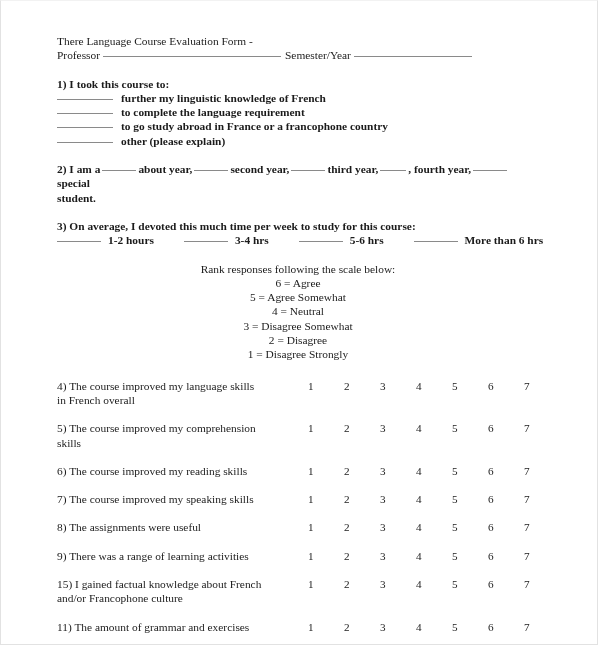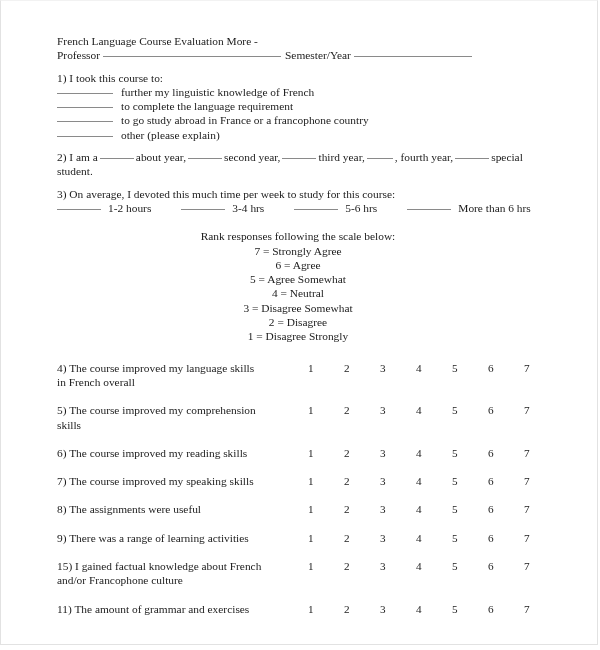--- a/index.html
+++ b/index.html
@@ -47,21 +47,21 @@
   .b-opt { width: 56px; }
   .b-prof { width: 178px; }
   .b-course { width: 146px; }
   .b-sem  { width: 118px; }
 
   .hdr-line1 { display: flex; align-items: baseline; }
   .hdr-line2 { display: flex; align-items: flex-end; }
   .hdr-l-a { width: 228px; flex: none; }
   .hdr-l-b { flex: none; }
 
-  .sec { margin-top: 8px; }
+  .sec { margin-top: 14px; font-weight: bold; }
   .q-line { white-space: nowrap; }
   .opts { margin-top: 0; }
   .opt-row { white-space: nowrap; }
   .opt-row .blank { margin-right: 8px; }
 
   .q2 { }
   .q2 .blank { margin: 0 2px; }
 
   .q3-row { margin-top: 0; white-space: nowrap; }
   .q3-row .blank { margin-right: 7px; }
@@ -96,21 +96,21 @@
 </style>
 </head>
 <body>
 
 <div class="page">
   <div class="content">
 
     <div>
       <div class="hdr-line1">
         <span class="hdr-l-a nowrap">
-          <span>French Language Course Evaluation More</span>
+          <span>There Language Course Evaluation Form</span>
           <span>-</span>
         </span>
       </div>
       <div class="hdr-line2">
         <span class="hdr-l-a nowrap">
           <span>Professor</span>
           <span class="blank b-prof"></span>
         </span>
         <span class="hdr-l-b nowrap">
           <span>Semester/Year</span>
@@ -153,21 +153,20 @@
         <span>3)</span>
         <span>On average, I devoted this much time per week to study for this course:</span>
       </div>
       <div class="q3-row">
         <span class="blank b-md"></span><span>1-2 hours</span><span class="q3-gap"></span><span class="blank b-md"></span><span>3-4 hrs</span><span class="q3-gap"></span><span class="blank b-md"></span><span>5-6 hrs</span><span class="q3-gap"></span><span class="blank b-md"></span><span>More than 6 hrs</span>
       </div>
     </div>
 
     <div class="scale-list">
       <div>Rank responses following the scale below:</div>
-      <div>7 = Strongly Agree</div>
       <div>6 = Agree</div>
       <div>5 = Agree Somewhat</div>
       <div>4 = Neutral</div>
       <div>3 = Disagree Somewhat</div>
       <div>2 = Disagree</div>
       <div>1 = Disagree Strongly</div>
     </div>
 
     <div class="likert">
 

